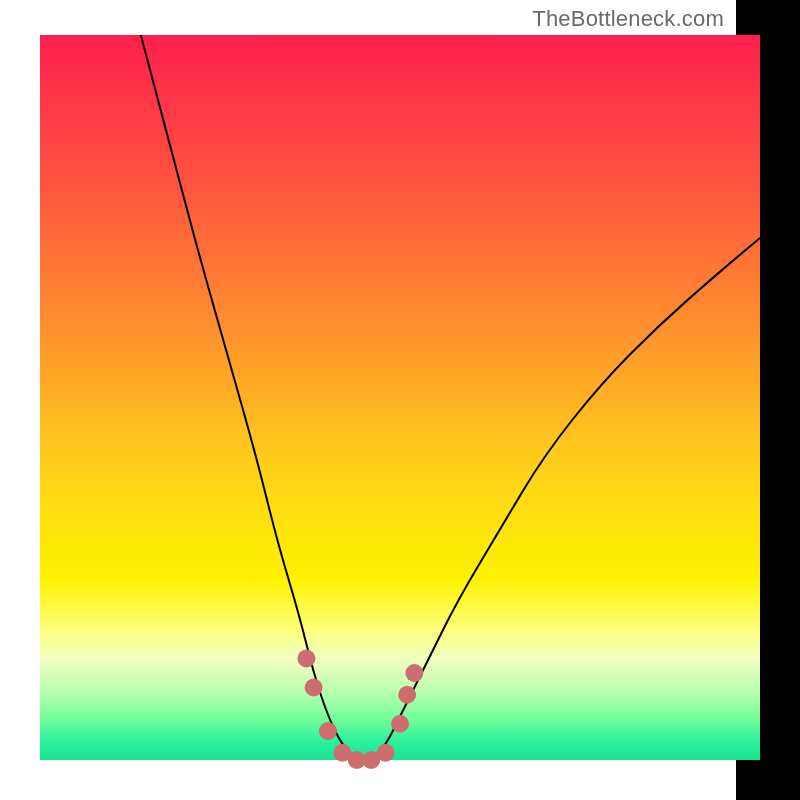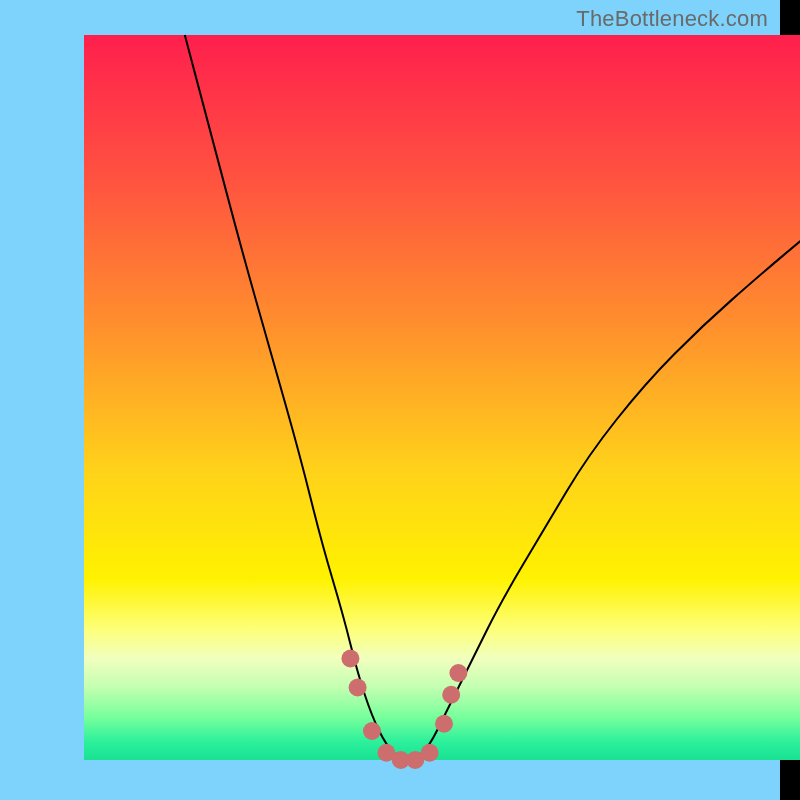--- a/index.html
+++ b/index.html
@@ -8,22 +8,21 @@
     width: 800px;
     height: 800px;
     background: #000;
     font-family: Arial, Helvetica, sans-serif;
     overflow: hidden;
   }
   .frame {
     position: relative;
     width: 736px;
     height: 800px;
-    background: #7dd3fc;
-    padding-left: 44px;
+    background: #ffffff;
   }
   .watermark {
     position: absolute;
     top: 6px;
     right: 12px;
     color: #6a6a6a;
     font-size: 22px;
     font-weight: 500;
     z-index: 10;
     letter-spacing: 0.2px;

